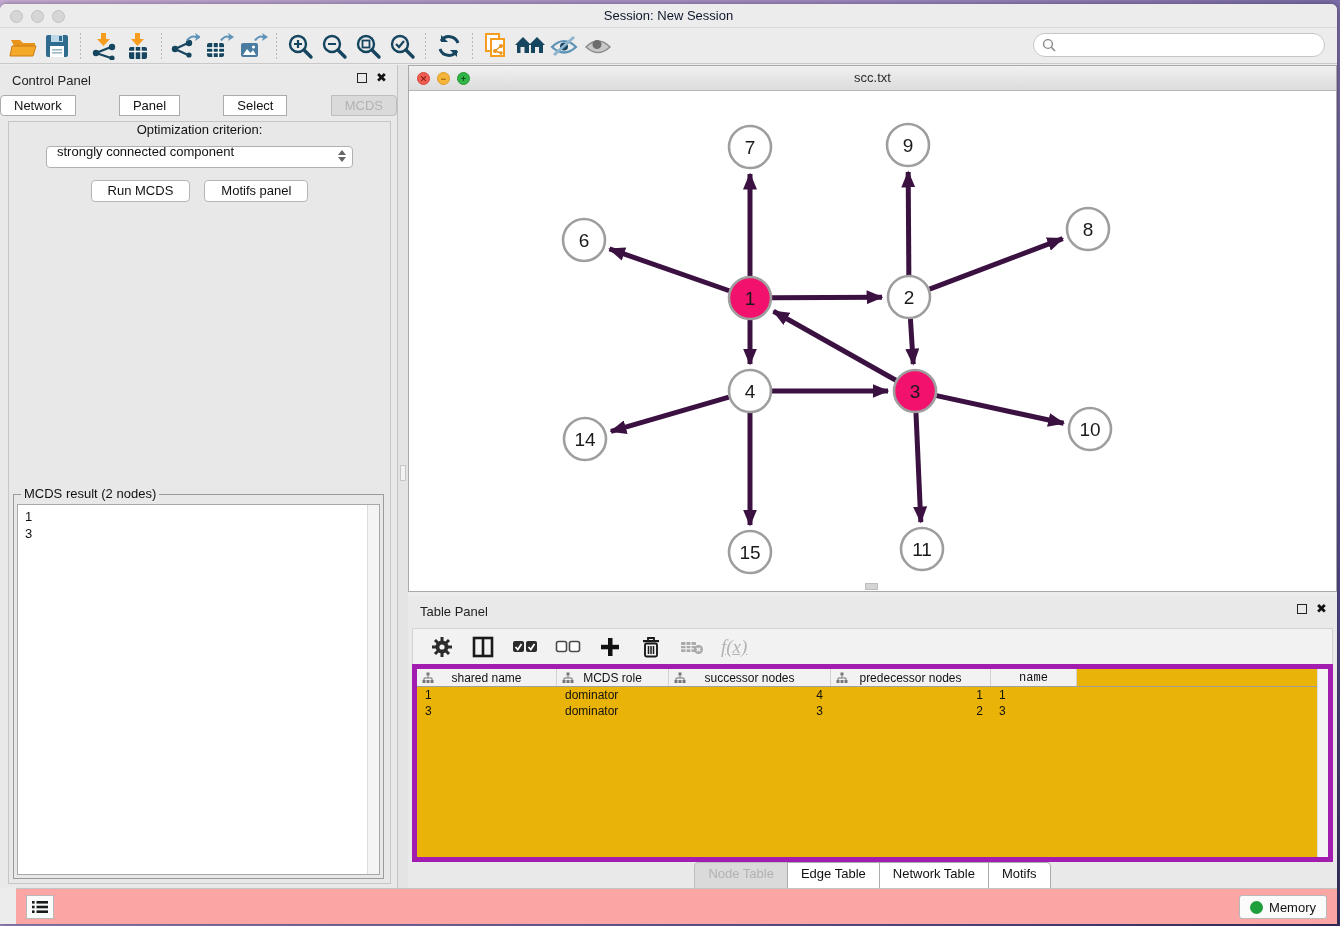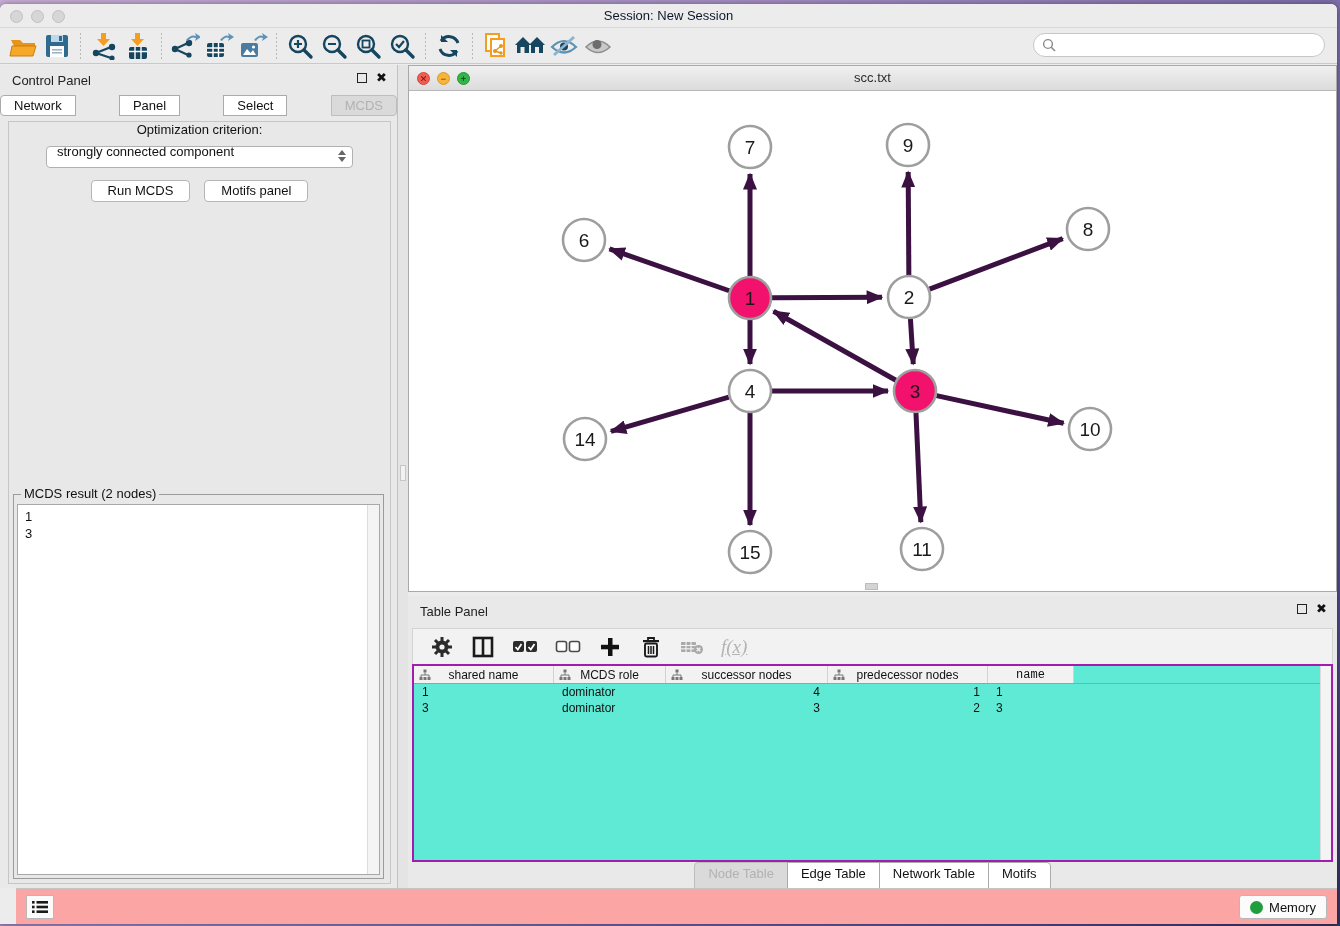--- a/index.html
+++ b/index.html
@@ -64,21 +64,21 @@
   .mac-min { background:#f5b53a; border:1px solid #dd9a23; color:#8a5d07; }
   .mac-max { background:#33b44a; border:1px solid #24992f; color:#0c5b14; }
   .net-title { position:absolute; left:0; right:0; top:4px; text-align:center; font-size:13px; color:#2b2b2b; }
   .net-canvas { position:absolute; left:0; top:25px; right:0; bottom:0; background:#fff; }
   .net-grip { position:absolute; bottom:1px; left:456px; width:13px; height:7px; background:#d4d4d4; border:1px solid #bdbdbd; }
   
   .table-panel { position:absolute; left:408px; right:0; top:592px; bottom:36px; background:#e9e9e9; }
   .tp-toolbar { position:relative; margin:2px 4px 0 4px; height:38px; background:#f2f2f2; border:1px solid #d4d4d4; display:flex; align-items:center; gap:17px; padding-left:17px; }
   .tp-btn { display:flex; align-items:center; justify-content:center; min-width:24px; height:26px; }
   .fx-label { font-family:"Liberation Serif","DejaVu Serif",serif; font-style:italic; font-size:19px; color:#b3b3b3;text-decoration:underline; }
-  .tp-table { position:absolute; left:4px; right:4px; top:68px; bottom:26px; background:#5eead4; border:2px solid #a21caf; overflow:hidden; }
+  .tp-table { position:absolute; left:4px; right:4px; top:68px; bottom:26px; background:#eab308; border:5px solid #a21caf; overflow:hidden; }
   .t-headrow { display:flex; height:18px; border-bottom:1px solid #9e9e9e; }
   .th { position:relative; background:#f2f2f2; border-right:1px solid #d2d2d2; display:flex; align-items:center; justify-content:center; font-size:12px; color:#111; flex:0 0 auto; }
   .th .tree-ic { position:absolute; left:5px; top:3px; }
   .t-row { display:flex; height:16px; font-size:12px; color:#111; }
   .td { flex:0 0 auto; padding:0 8px; line-height:16px; white-space:nowrap; }
   .td.right { text-align:right; }
   .t-scroll { position:absolute; right:0; top:0; bottom:0; width:11px; background:#f4f4f4; border-left:1px solid #dcdcdc; }
   .tp-tabs { position:absolute; left:0; right:0; bottom:0; height:26px; display:flex; justify-content:center; align-items:flex-start; }
   .tp-tabs .seg { height:29px; line-height:21px; }
   

